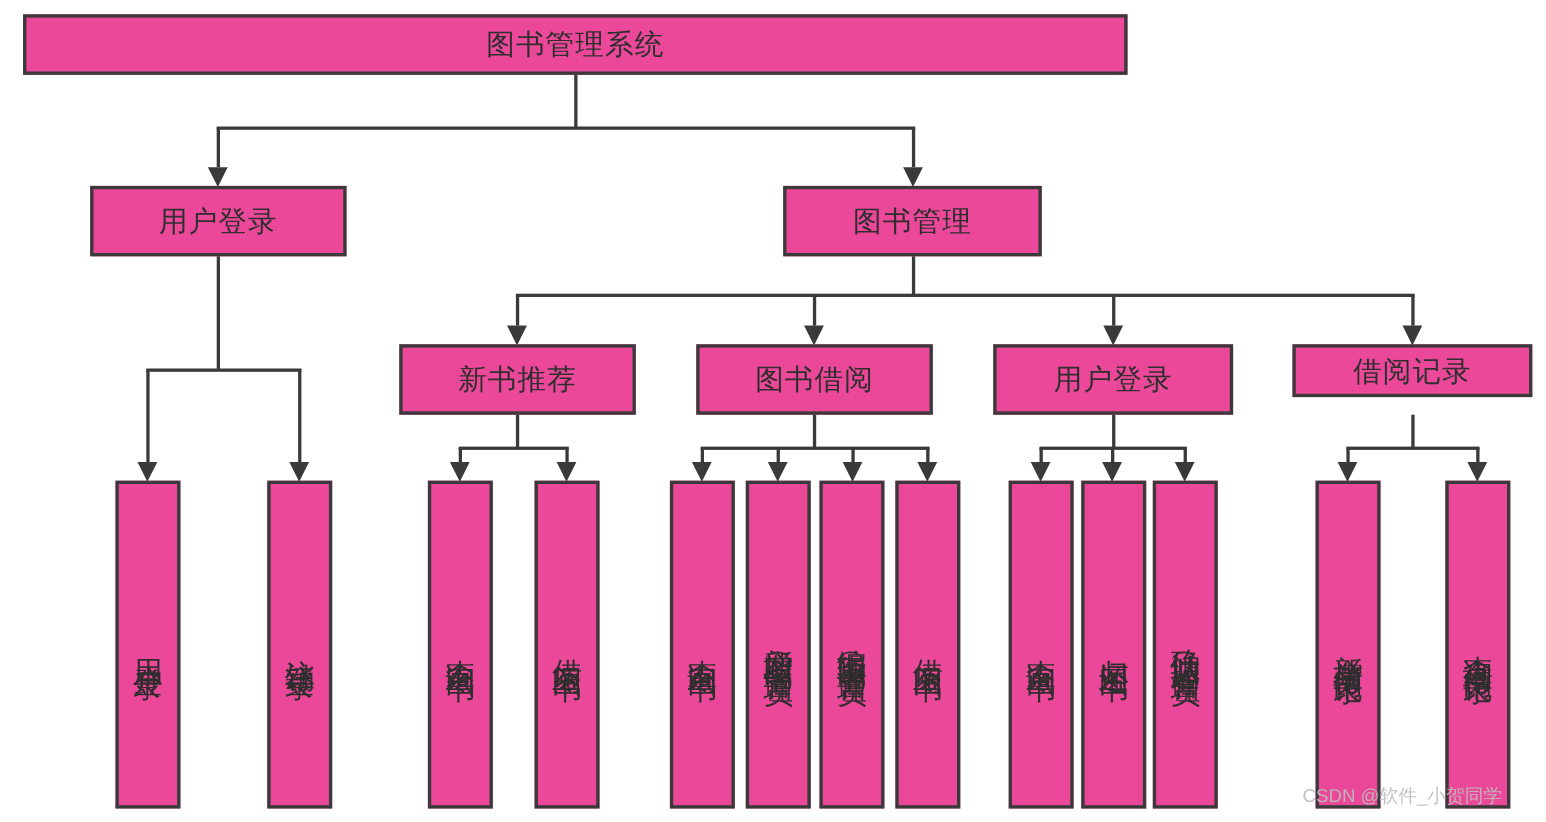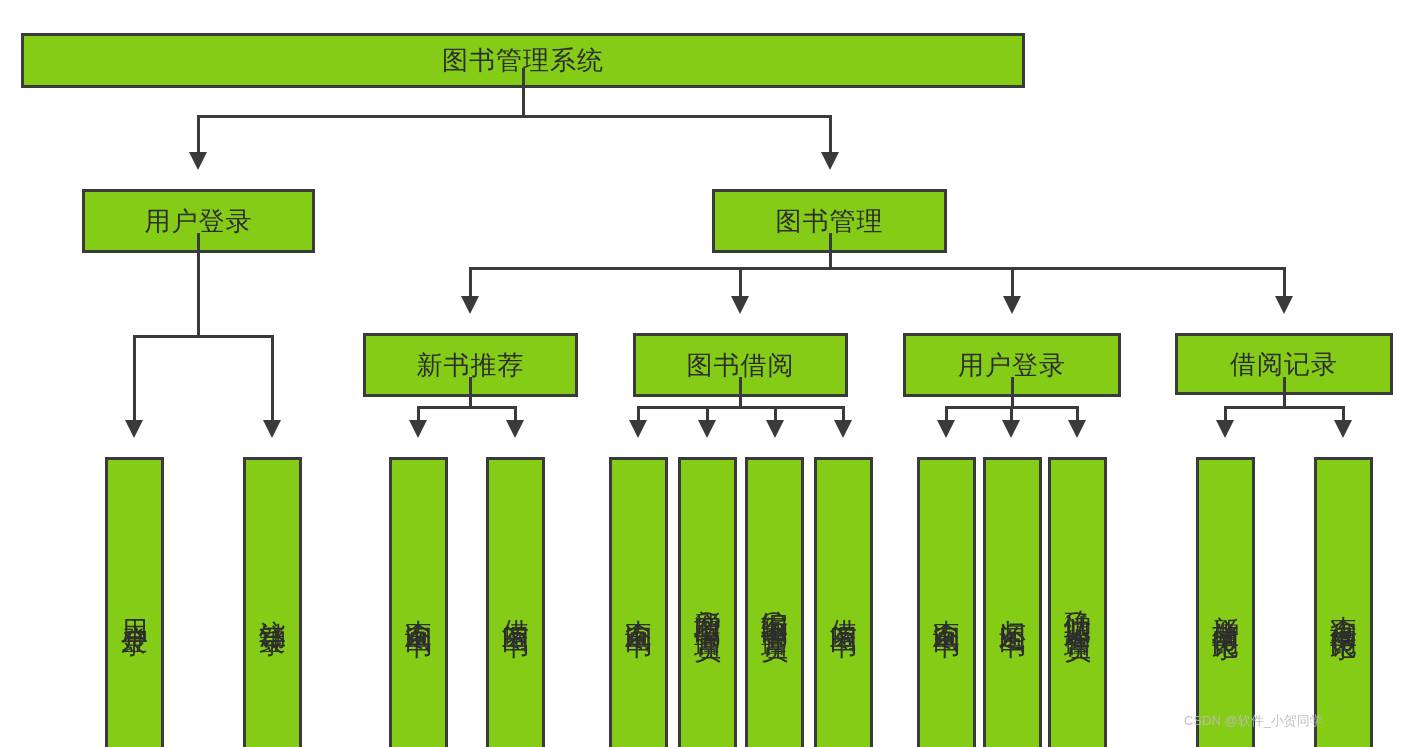--- a/index.html
+++ b/index.html
@@ -14,25 +14,24 @@
   #canvas {
     position: relative;
     width: 1405px;
     height: 747px;
     background: #ffffff;
   }
   .node {
     position: absolute;
     box-sizing: border-box;
     border: 3px solid #3a3a3a;
-    background: #84cc16;
+    background: #ec4899;
     display: flex;
     align-items: center;
     justify-content: center;
-    margin-top: 20px;
   }
   .node .hlabel {
     color: #2e2e2e;
     font-size: 26px;
     letter-spacing: 1px;
     white-space: nowrap;
   }
   .node .vlabel {
     color: #2e2e2e;
     font-size: 27px;
@@ -50,21 +49,21 @@
     width: 0;
     height: 0;
     border-left: 9px solid transparent;
     border-right: 9px solid transparent;
     border-top: 18px solid #3a3a3a;
   }
   #watermark {
     position: absolute;
     left: 1184px;
     top: 712px;
-    font-size: 13px;
+    font-size: 17px;
     color: #bcbcbc;
     opacity: 0.92;
     white-space: nowrap;
     z-index: 5;
   }
 </style>
 </head>
 <body>
 
 <div id="canvas">
@@ -82,21 +81,21 @@
 
   <div class="node" style="left:363px; top:313px; width:215px; height:64px;">
     <span class="hlabel">新书推荐</span>
   </div>
   <div class="node" style="left:633px; top:313px; width:215px; height:64px;align-items:center;">
     <span class="hlabel">图书借阅</span>
   </div>
   <div class="node" style="left:903px; top:313px; width:218px; height:64px;">
     <span class="hlabel">用户登录</span>
   </div>
-  <div class="node" style="left:1175px; top:313px; width:218px; height:62px;">
+  <div class="node" style="left:1175px; top:313px; width:218px; height:48px;">
     <span class="hlabel">借阅记录</span>
   </div>
 
   <div class="node" style="left:105px; top:437px; width:59px; height:298px;">
     <span class="vlabel">用户登录</span>
   </div>
   <div class="node" style="left:243px; top:437px; width:59px; height:298px;">
     <span class="vlabel">注销登录</span>
   </div>
 

